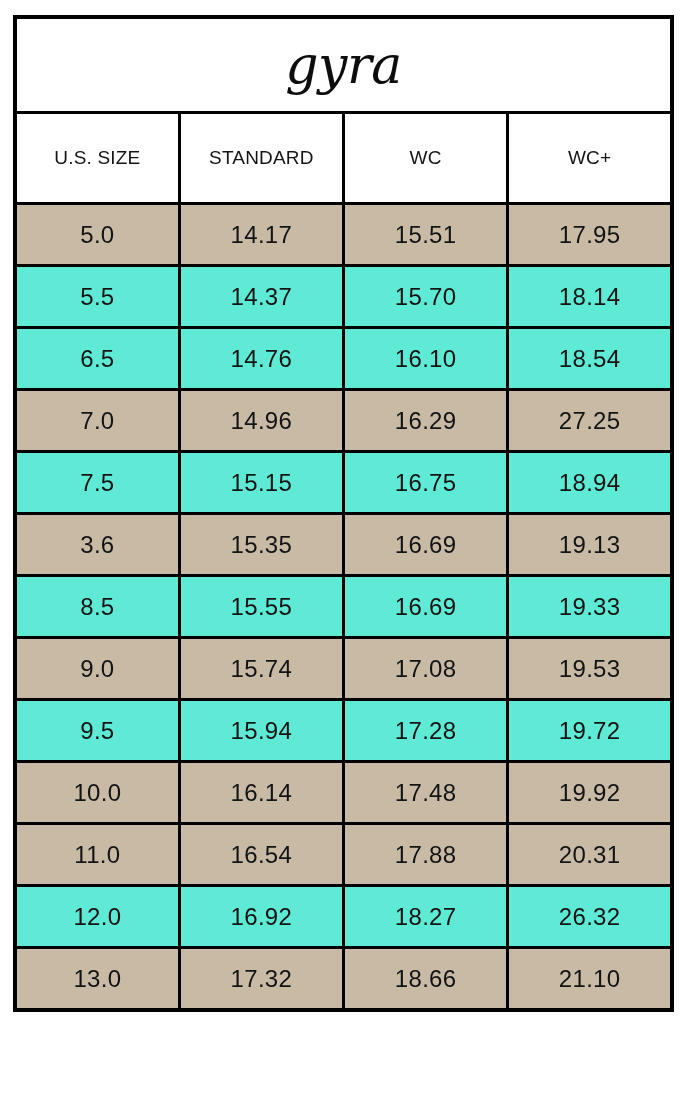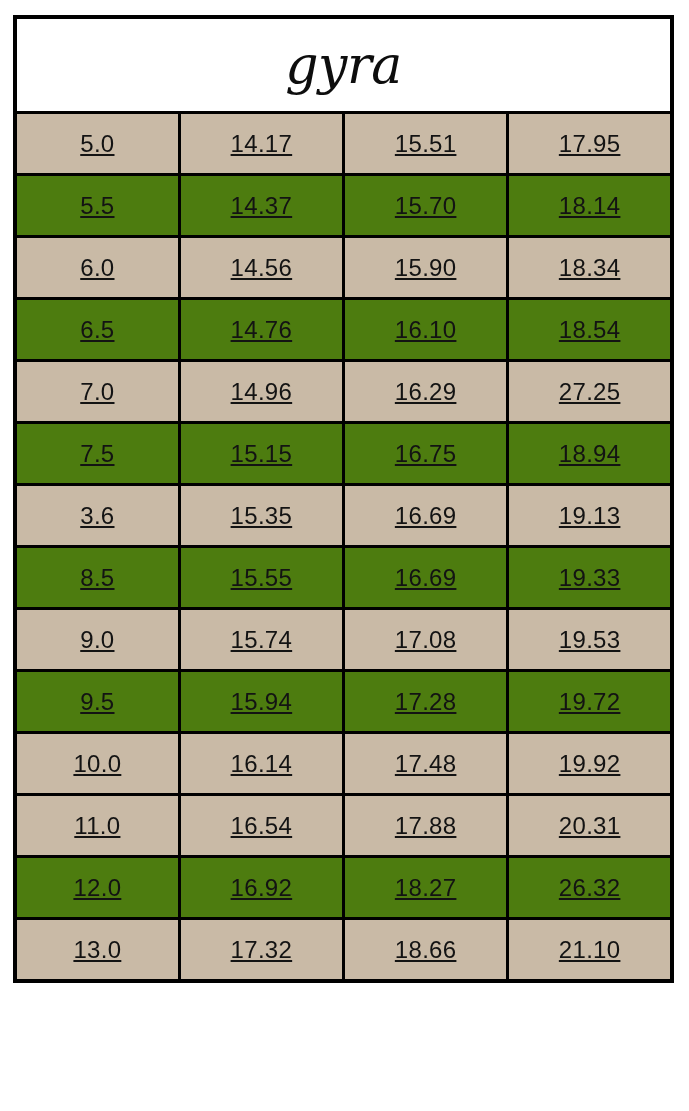--- a/index.html
+++ b/index.html
@@ -71,59 +71,58 @@
   .head-row th:first-child { border-left: none; }
   .head-row th:last-child  { border-right: none; }
 
   
   .data-row td {
     height: 59px;
     font-size: 24px;
     font-weight: 400;
     letter-spacing: 0.3px;
     color: #131313;
-    text-decoration: underline;
   }
   .data-row td:first-child { border-left: none; }
   .data-row td:last-child  { border-right: none; }
 
   .data-row.shaded td { background: #c9baa6; }
-  .data-row.plain  td { background: #4d7c0f; }
+  .data-row.plain  td { background: #5eead4; }
 
   .size-table tr:last-child td { border-bottom: none; }
 </style>
 </head>
 <body>
 
 <div class="sheet">
   <table class="size-table">
     <tbody>
       <tr class="title-row">
         <td colspan="4">
           <span class="brand">gyra</span>
         </td>
       </tr>
+      <tr class="head-row">
+        <th>U.S. SIZE</th>
+        <th>STANDARD</th>
+        <th>WC</th>
+        <th>WC+</th>
+      </tr>
 
     <tr class="data-row shaded">
           <td>5.0</td>
           <td>14.17</td>
           <td>15.51</td>
           <td>17.95</td>
         </tr>
         <tr class="data-row plain">
           <td>5.5</td>
           <td>14.37</td>
           <td>15.70</td>
           <td>18.14</td>
-        </tr>
-        <tr class="data-row shaded">
-          <td>6.0</td>
-          <td>14.56</td>
-          <td>15.90</td>
-          <td>18.34</td>
         </tr>
         <tr class="data-row plain">
           <td>6.5</td>
           <td>14.76</td>
           <td>16.10</td>
           <td>18.54</td>
         </tr>
         <tr class="data-row shaded">
           <td>7.0</td>
           <td>14.96</td>

